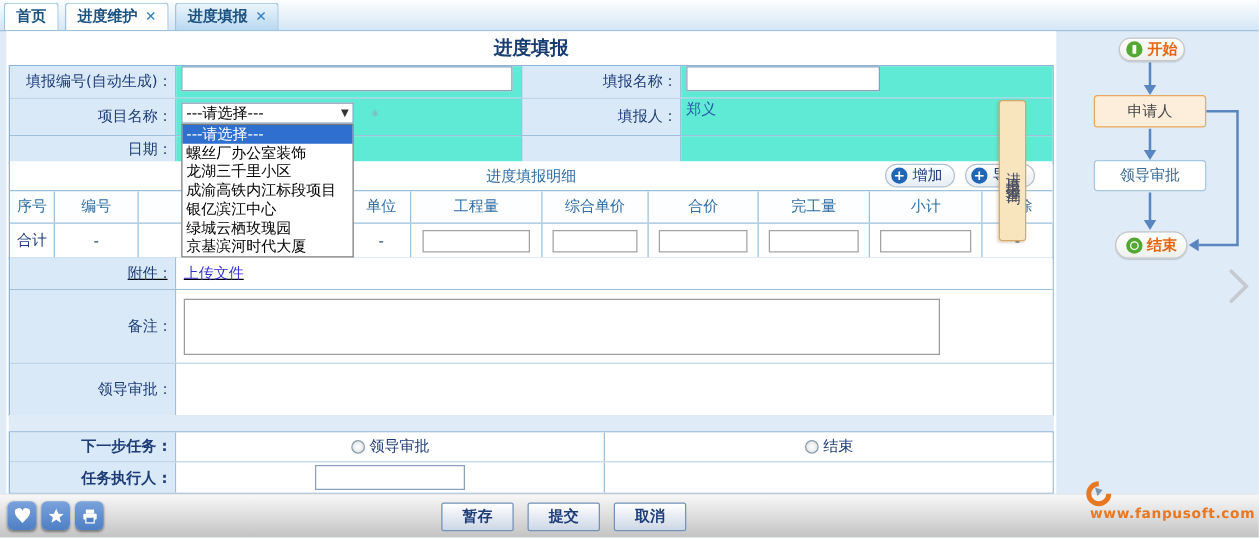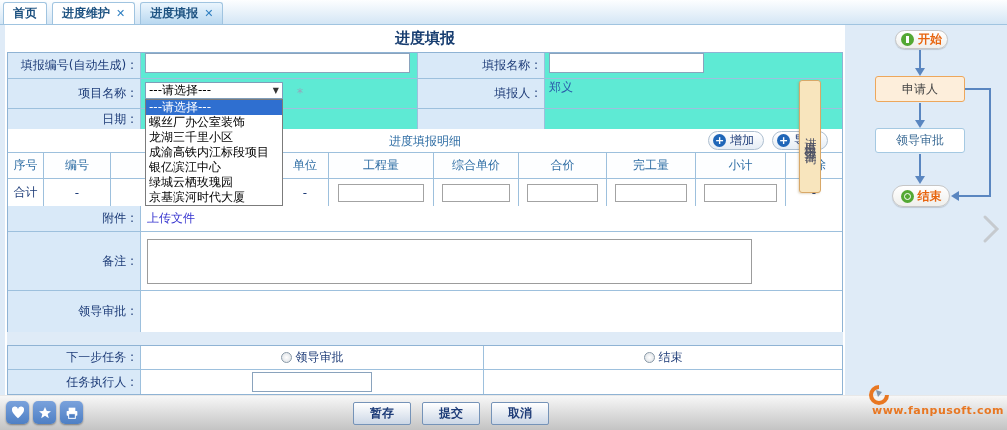--- a/index.html
+++ b/index.html
@@ -56,31 +56,31 @@
   .w0{width:36px;} .w1{width:67px;} .w2{width:171px;} .w3{width:47px;} .w4{width:105px;}
   .w5{width:85px;} .w6{width:88px;} .w7{width:89px;} .w8{width:90px;} .w9{flex:1;}
   .cell-input { width:82%; height:18px; border:1px solid #a3a3a3; }
 
   
   .midrows { position:absolute; left:2px; top:181px; width:836px; border:1px solid #8fb3d4; border-top:none; }
   .mrow { display:flex; border-bottom:1px solid #9dc0dd; }
   .mrow:last-child { border-bottom:none; }
   .mrow .c1 { width:133px; }
   .mrow .cv { flex:1; display:flex; align-items:center; padding-left:6px; background:#fff; }
-  .h26{height:26px;} .h59{height:59px;} .h41{height:41px;}
+  .h26{height:26px;text-decoration:underline;} .h59{height:59px;} .h41{height:41px;}
   .link { color:#3533cf; cursor:pointer; }
   textarea.remark { width:605px; height:45px; border:1px solid #9c9c9c; resize:none; margin:6px 0; }
 
   .gap { position:absolute; left:2px; top:307px; width:836px; height:13px; background:#dfebf7; }
 
   
   .tableB { position:absolute; left:2px; top:320px; width:836px; border:1px solid #8fb3d4; }
   .rowB { display:flex; height:24px; border-bottom:1px solid #9dc0dd; }
   .rowB:last-child { border-bottom:none; }
-  .rowB .c1 { width:133px; }
+  .rowB .c1 { width:133px;font-weight:bold; }
   .rowB .cm { width:343px; border-right:1px solid #9dc0dd; display:flex; align-items:center;
               justify-content:center; gap:4px; background:#fff; }
   .rowB .cr { flex:1; display:flex; align-items:center; justify-content:center; gap:4px; background:#fff; }
   .radio { width:11px; height:11px; border:1px solid #8a9aa8; border-radius:50%;
            background:radial-gradient(#ffffff,#d8dde2); display:inline-block; }
 
   
   .select-box { position:absolute; left:145px; top:82px; width:138px; height:17px; z-index:50;
                 border:1px solid #7f9db9; background:#fff; display:flex; align-items:center;
                 justify-content:space-between; padding:0 3px; cursor:pointer; }

